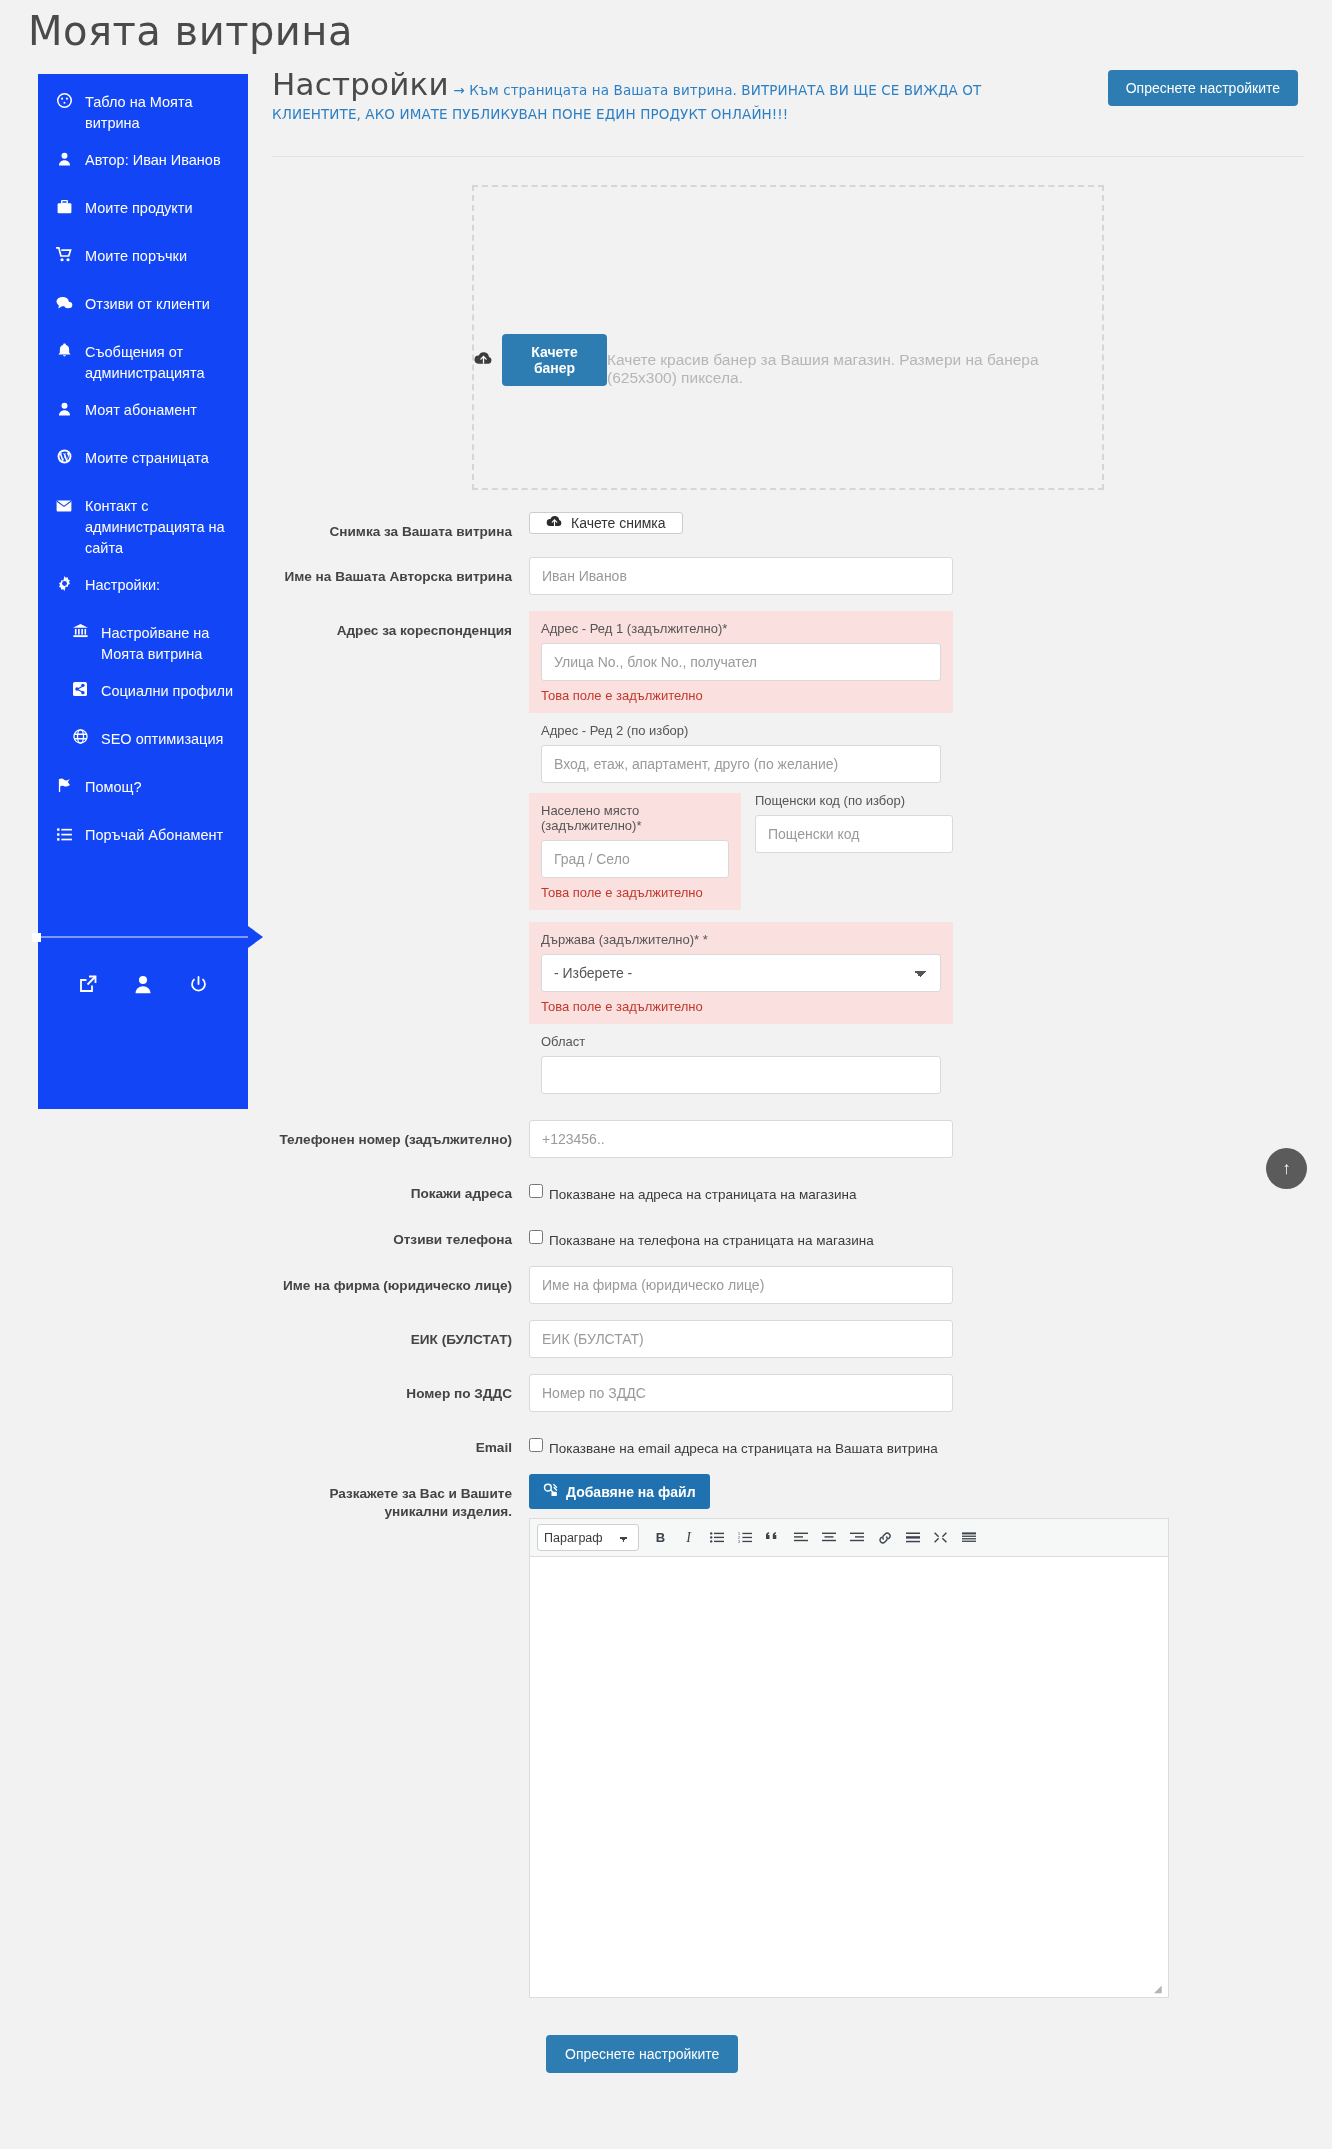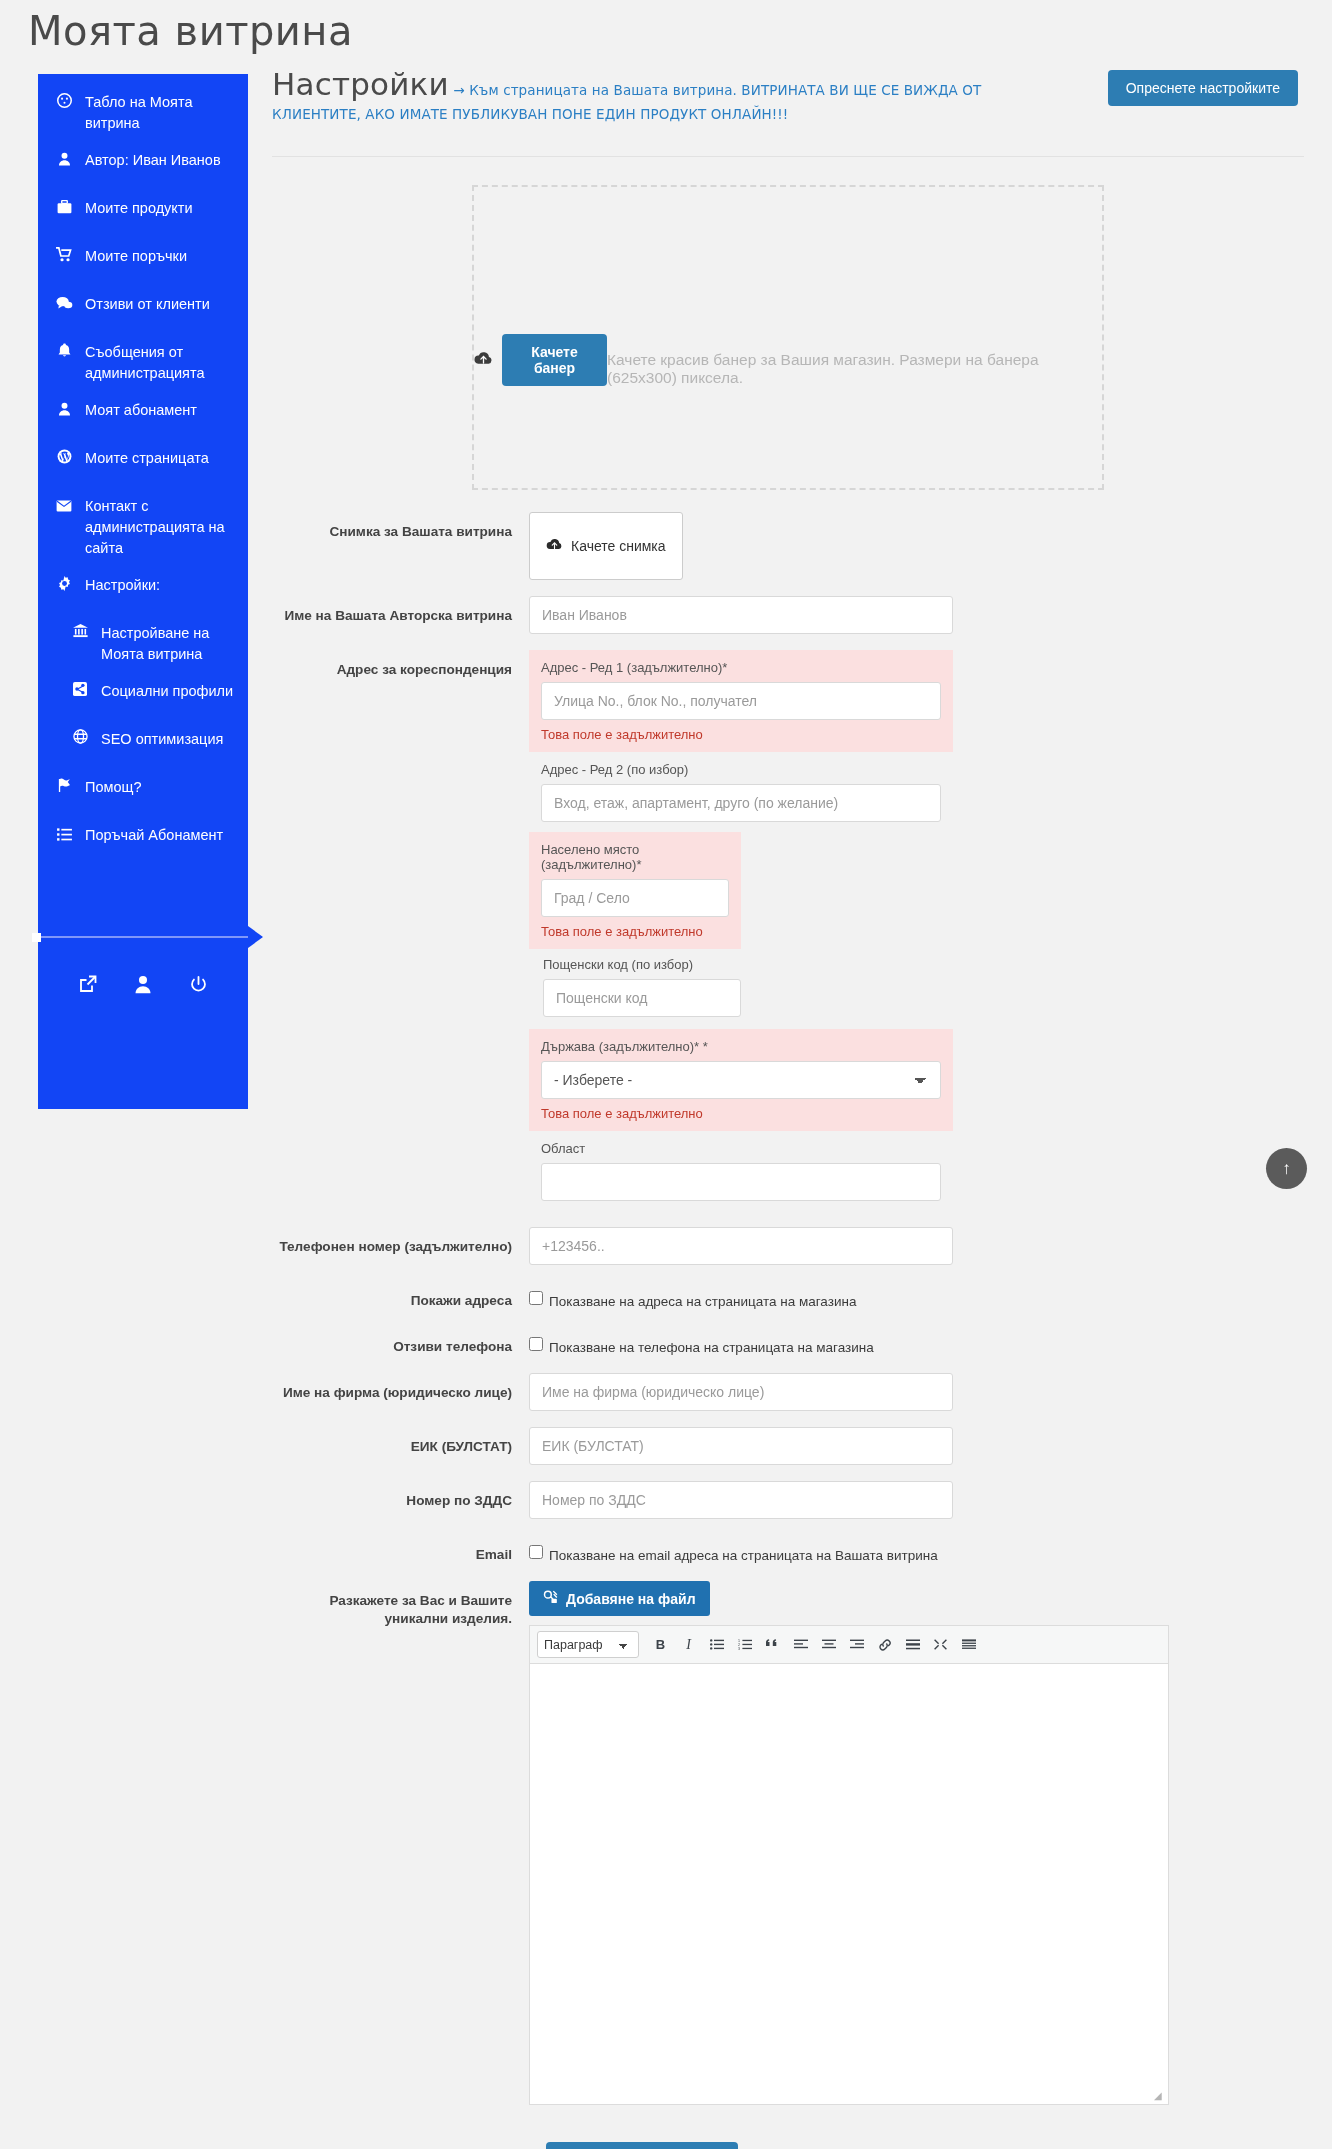--- a/index.html
+++ b/index.html
@@ -215,21 +215,21 @@
     background-position: calc(100% - 20px) 16px, calc(100% - 14px) 16px;
     background-size: 6px 6px, 6px 6px;
     background-repeat: no-repeat;
     cursor: pointer;
   }
 
   .btn-upload-photo {
     background: #fff;
     border: 1px solid #ccc;
     border-radius: 3px;
-    padding: 25px 16px;
+    padding: 2px 16px;
     font-size: 14px;
     color: #333;
     cursor: pointer;
     display: inline-flex;
     align-items: center;
     gap: 8px;
     font-family: "Liberation Sans", sans-serif;
   }
 
   .err-block {
@@ -242,21 +242,21 @@
     margin-bottom: 7px;
     display: block;
   }
   .err-msg {
     color: #c0392b;
     font-size: 13px;
     margin-top: 7px;
   }
   .plain-block { padding: 10px 12px; }
 
-  .two-col { display:flex; align-items:flex-start; gap:8px;flex-direction:column; }
+  .two-col { display:flex; align-items:flex-start; gap:0; }
   .two-col .left { width: 212px; }
   .two-col .right { width: 212px; padding-left: 14px; }
 
   .chk-row { display:flex; align-items:center; padding-top:10px; gap:2px; }
   .chk-row input { margin:0 4px 6px 0; width:14px; height:14px; }
   .chk-row span { font-size: 13.5px; color:#3b3b3b; }
 
   .btn-add-file {
     background: #2071b0;
     color: #fff;

